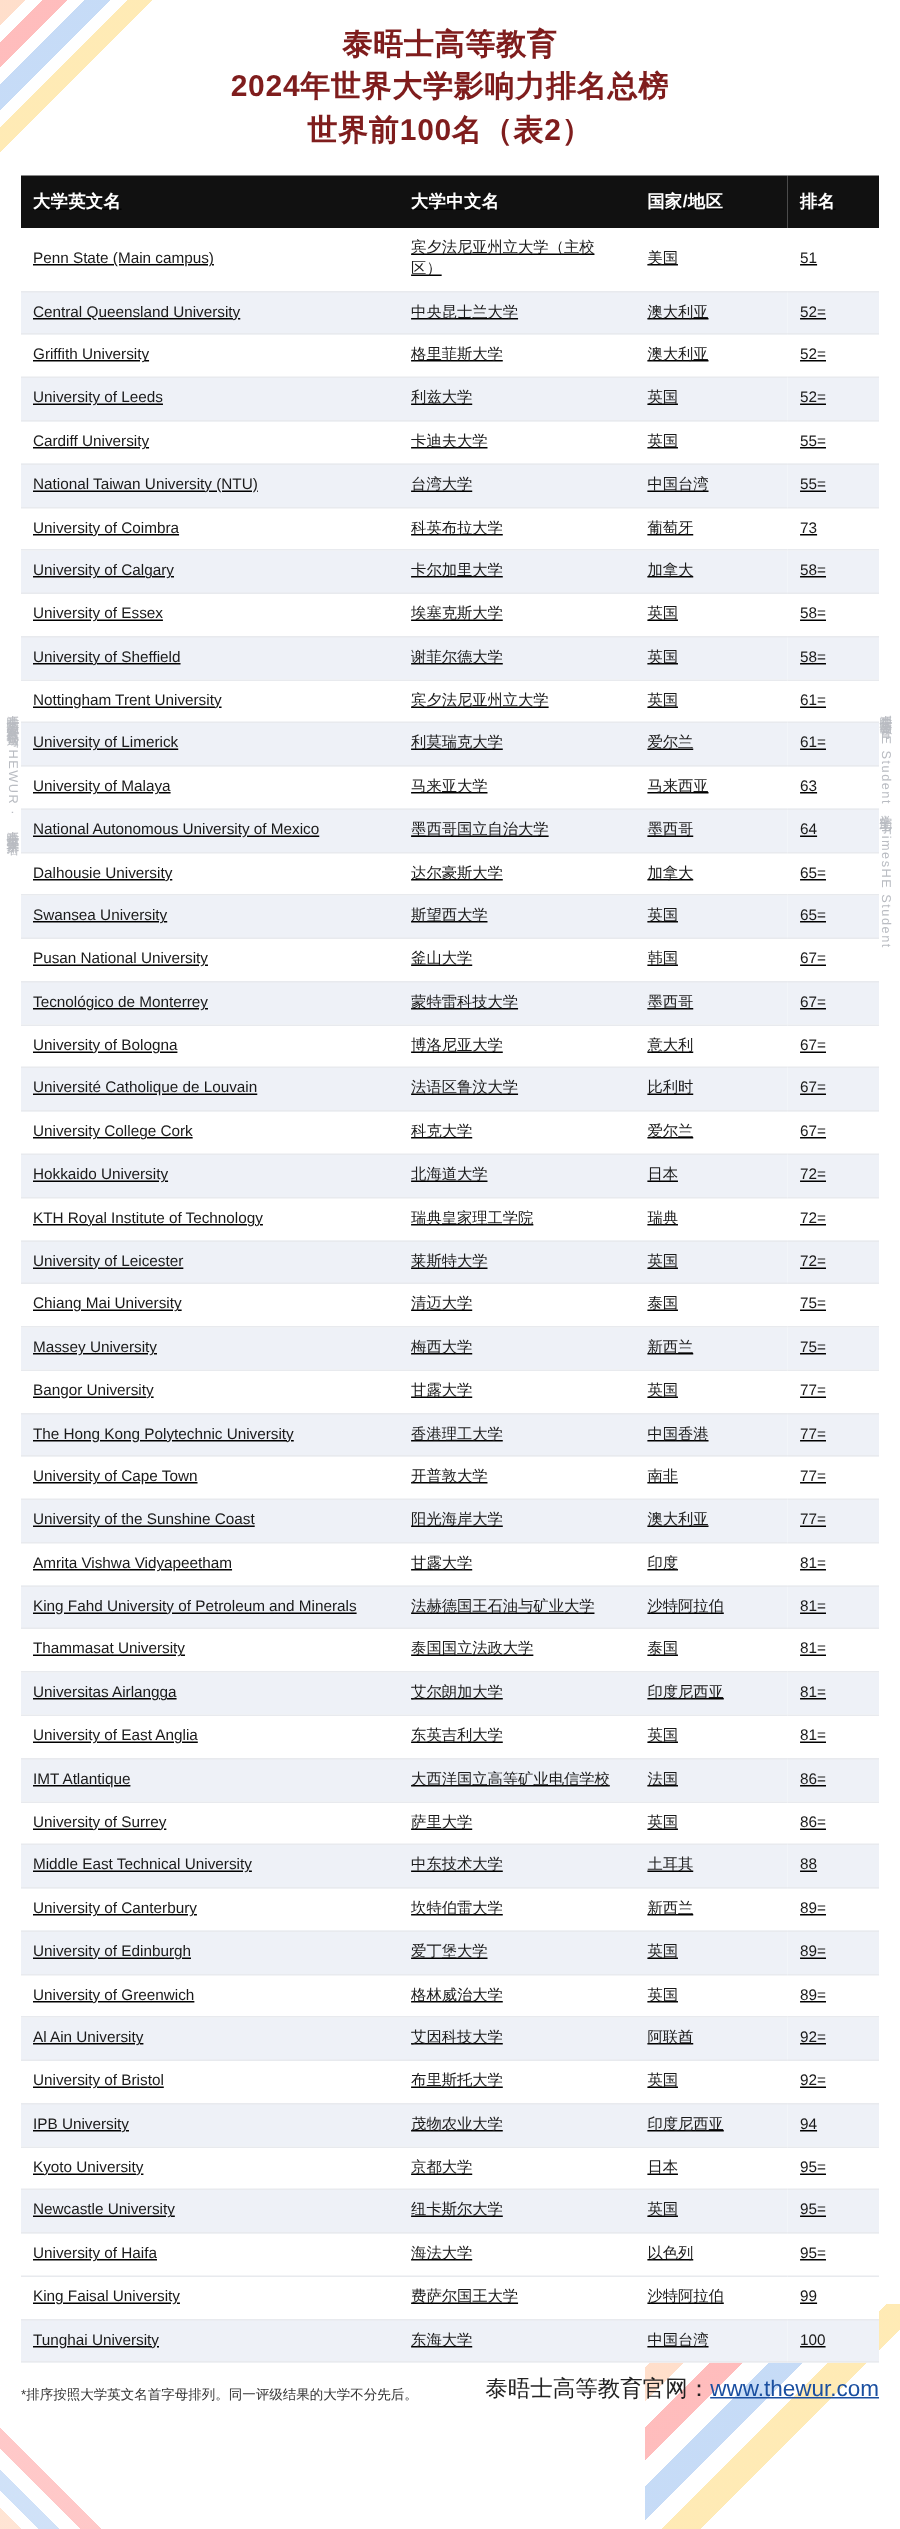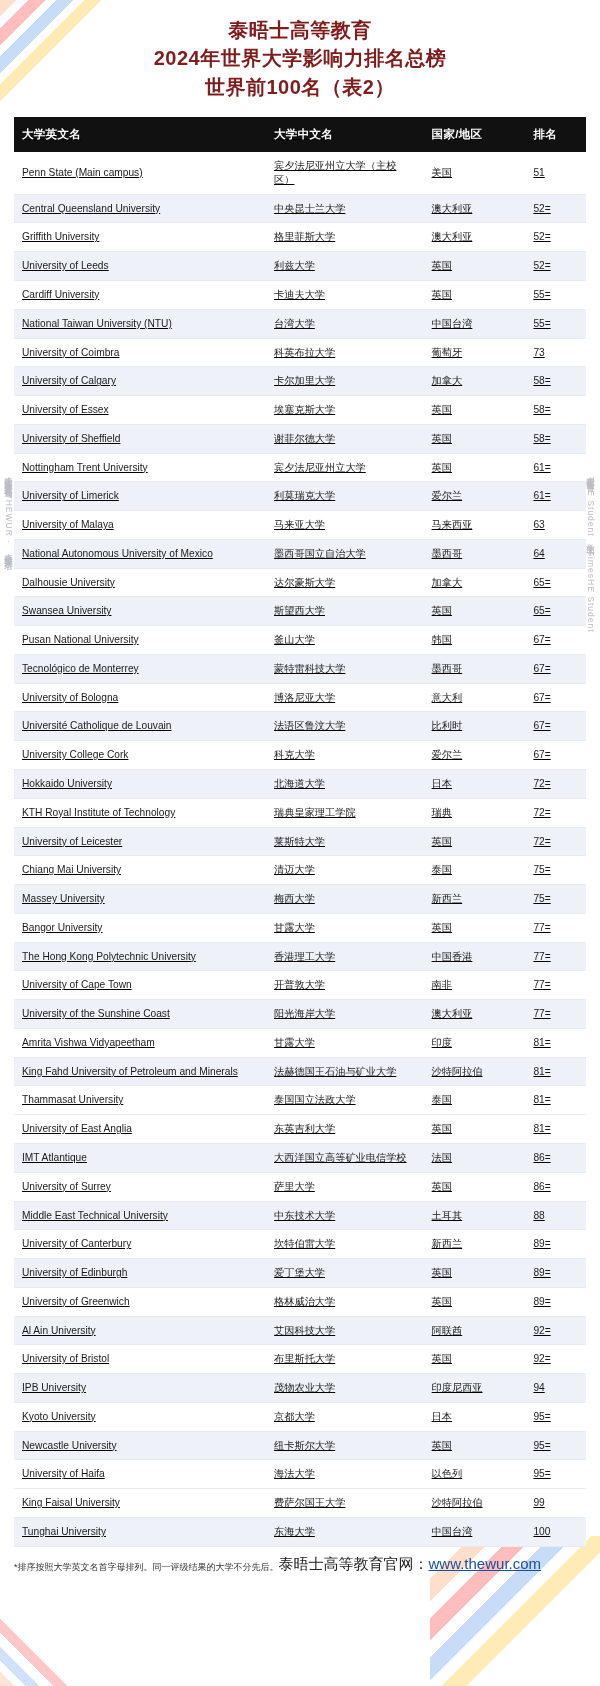--- a/index.html
+++ b/index.html
@@ -109,21 +109,21 @@
   table.rank tbody tr td:nth-child(3) { width: 84px; }
   table.rank tbody tr td:nth-child(4) { width: 50px; }
   table.rank thead th:nth-child(1) { width: 208px; }
   table.rank thead th:nth-child(2) { width: 130px; margin-left: 48px; }
   table.rank thead th:nth-child(3) { width: 84px; }
   table.rank thead th:nth-child(4) { width: 50px; }
 
   .footer {
     margin: 8px 14px 10px 14px;
     display: flex;
-    justify-content: flex-start;
+    justify-content: space-between;
     align-items: flex-end;
     position: relative;
     z-index: 3;
   }
   .footnote {
     font-size: 9px;
     color: #333333;
     line-height: 1.4;
     max-width: 300px;
   }
@@ -374,20 +374,26 @@
             <td>法赫德国王石油与矿业大学</td>
             <td>沙特阿拉伯</td>
             <td>81=</td>
           </tr>
           <tr>
             <td>Thammasat University</td>
             <td>泰国国立法政大学</td>
             <td>泰国</td>
             <td>81=</td>
           </tr>
+          <tr class="alt">
+            <td>Universitas Airlangga</td>
+            <td>艾尔朗加大学</td>
+            <td>印度尼西亚</td>
+            <td>81=</td>
+          </tr>
           <tr>
             <td>University of East Anglia</td>
             <td>东英吉利大学</td>
             <td>英国</td>
             <td>81=</td>
           </tr>
           <tr class="alt">
             <td>IMT Atlantique</td>
             <td>大西洋国立高等矿业电信学校</td>
             <td>法国</td>

